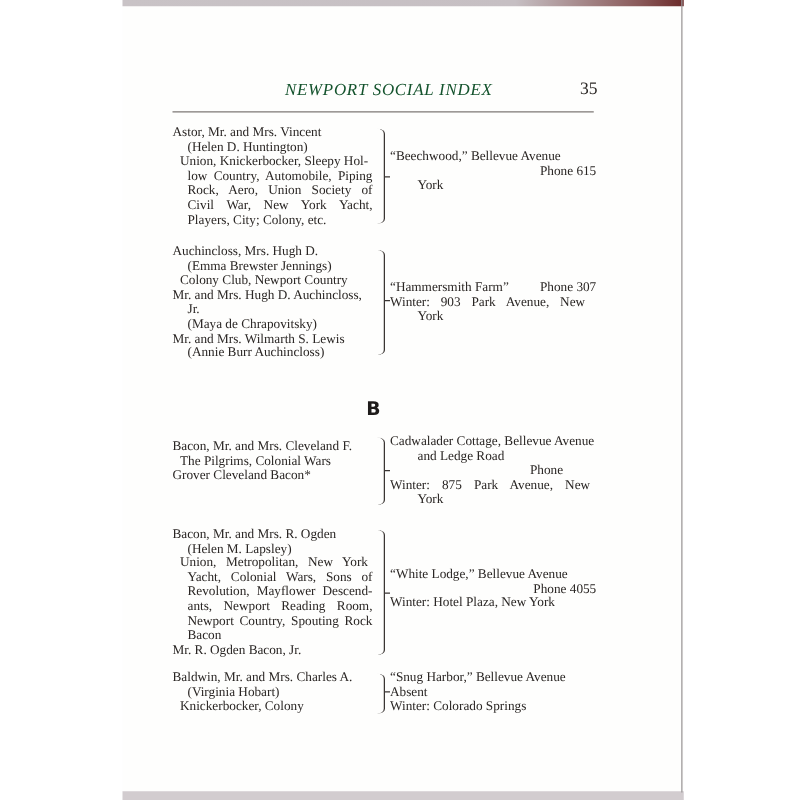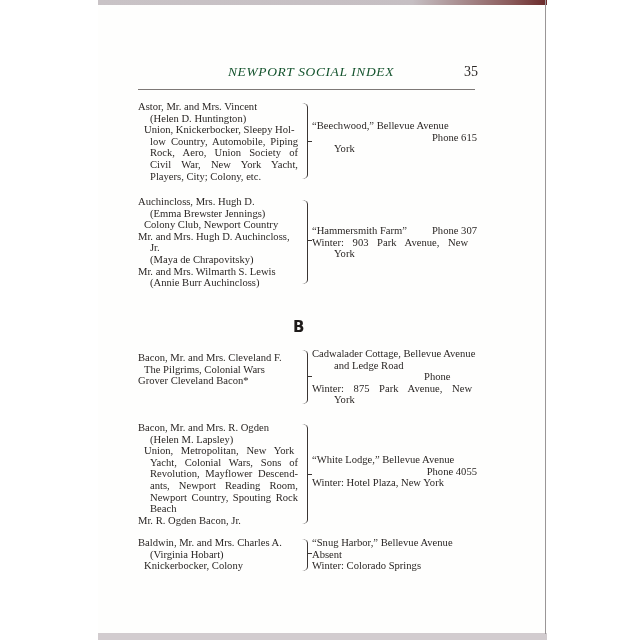--- a/index.html
+++ b/index.html
@@ -129,21 +129,21 @@
 
 <div class="entry" style="left:138px; top:422px;">
   <div class="left-col" style="left:0; top:0;">
     <div>Bacon, Mr. and Mrs. R. Ogden</div>
     <div class="i1">(Helen M. Lapsley)</div>
     <div class="i2" style="word-spacing:5px;">Union, Metropolitan, New York</div>
     <div class="just">Yacht, Colonial Wars, Sons of</div>
     <div class="just">Revolution, Mayflower Descend-</div>
     <div class="just">ants, Newport Reading Room,</div>
     <div class="just">Newport Country, Spouting Rock</div>
-    <div class="i1">Beach</div>
+    <div class="i1">Bacon</div>
     <div>Mr. R. Ogden Bacon, Jr.</div>
   </div>
   <div class="brace" style="left:161px; top:2px; height:100px;"></div>
   <div class="brace-tip" style="left:170px; top:52px;"></div>
   <div class="right-col" style="left:174px; top:32px;">
     <div>“White Lodge,” Bellevue Avenue</div>
     <div class="phone">Phone 4055</div>
     <div>Winter: Hotel Plaza, New York</div>
   </div>
 </div>

